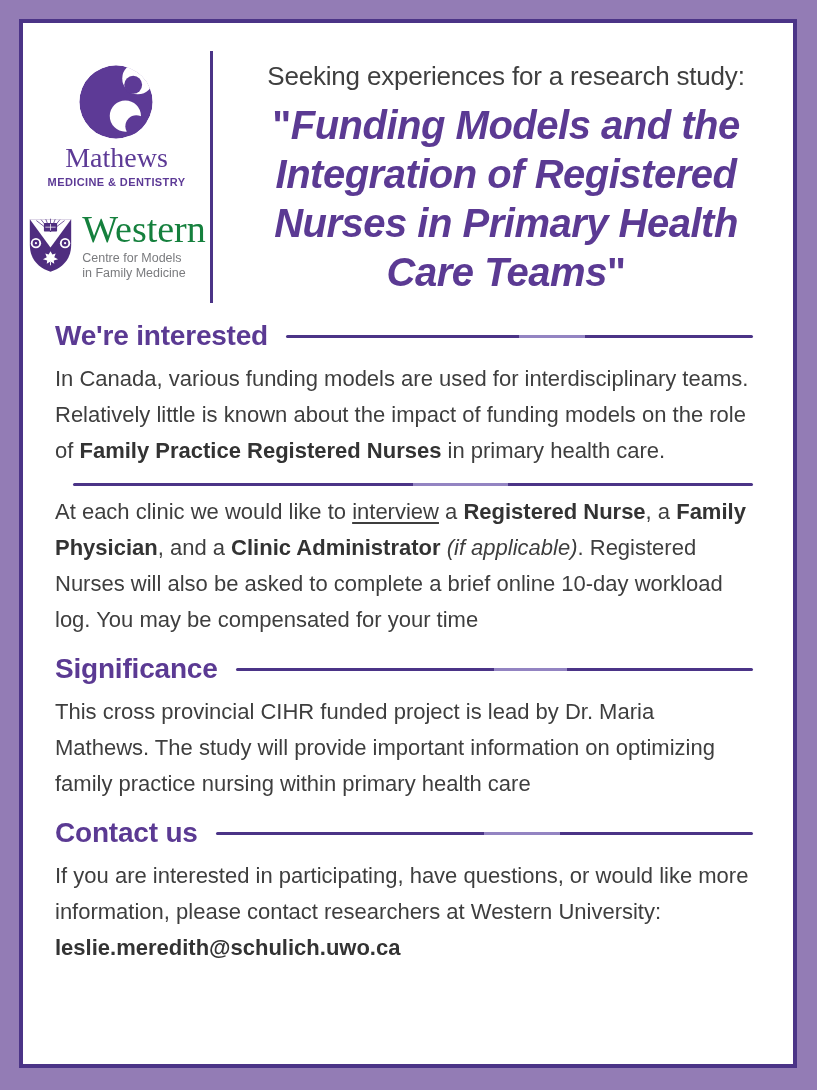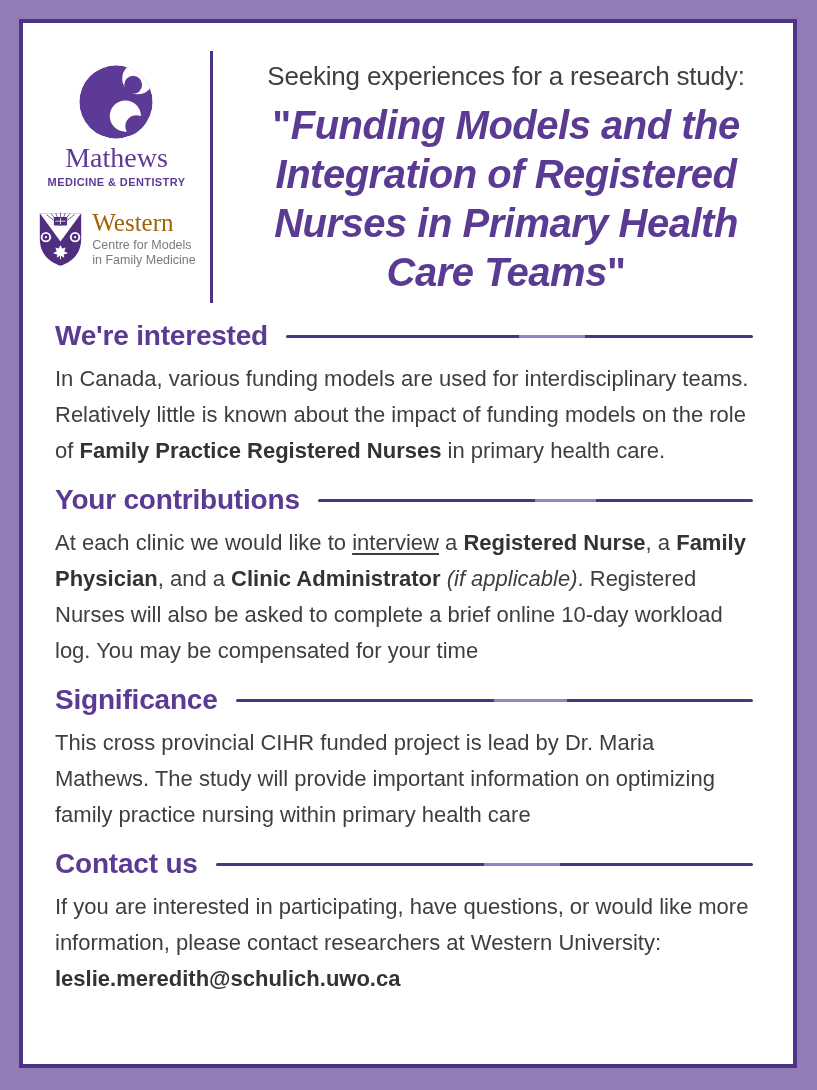--- a/index.html
+++ b/index.html
@@ -15,21 +15,21 @@
   
   .masthead{display:flex;margin-top:28px;height:252px;}
   .mast-left{width:187px;display:flex;flex-direction:column;align-items:center;padding-top:12px;box-sizing:border-box;}
   .mast-divider{width:3px;background:#4b3487;}
   .mast-right{flex:1;padding:10px 10px 0 16px;text-align:center;}
   .s-icon{width:78px;height:78px;display:block;}
   .schulich-word{font-family:"Liberation Serif",serif;font-size:28px;color:#5d3a96;line-height:1.1;margin-top:2px;}
   .schulich-tag{font-size:11px;font-weight:700;letter-spacing:.4px;color:#5d3a96;margin-top:2px;}
   .western-block{display:flex;align-items:center;gap:8px;margin-top:22px;}
   .shield-icon{width:47px;height:57px;display:block;}
-  .western-word{font-family:"Liberation Serif",serif;font-size:25px;color:#a16207;line-height:1;}
+  .western-word{font-family:"Liberation Serif",serif;font-size:38px;color:#15803d;line-height:1;}
   .western-sub{font-size:12.5px;color:#7a7b7e;line-height:1.25;margin-top:3px;}
   .kicker{font-size:26px;color:#3f3f3f;letter-spacing:-.2px;}
   .title{
     margin:9px 0 0;font-size:40px;line-height:49px;font-weight:700;font-style:italic;
     color:#5b3a93;letter-spacing:-.5px;max-width:560px;
   }
   .title .q{font-style:normal;}
   
   main{padding:0 40px 0 32px;}
   section{margin-top:14px;}
@@ -120,21 +120,20 @@
     <section class="first">
       <div class="h-row">
         <h2>We're interested</h2>
         <div class="rule"></div>
       </div>
       <p><span>In Canada, various funding models are used for interdisciplinary teams. Relatively little is known about the impact of funding models on the role of </span><span class="b">Family Practice Registered Nurses</span><span> in primary health care.</span></p>
     </section>
 
     <section>
       <div class="h-row">
-        <h2>Your contributions</h2>
         <div class="rule"></div>
       </div>
       <p><span>At each clinic we would like to </span><span class="u">interview</span><span> a </span><span class="b">Registered Nurse</span><span>, a </span><span class="b">Family Physician</span><span>, and a </span><span class="b">Clinic Administrator</span><span> </span><span class="i">(if applicable)</span><span>. Registered Nurses will also be asked to complete a brief online 10-day workload log. You may be compensated for your time</span></p>
     </section>
 
     <section>
       <div class="h-row">
         <h2>Significance</h2>
         <div class="rule"></div>
       </div>

